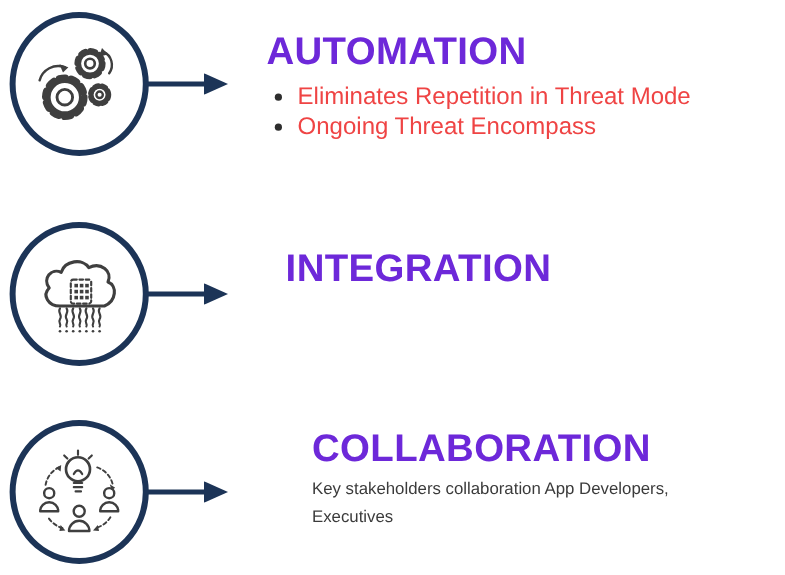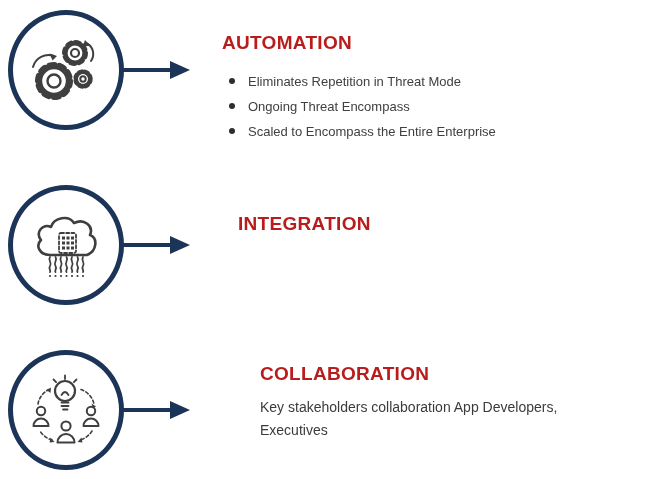--- a/index.html
+++ b/index.html
@@ -22,29 +22,29 @@
   .icon-svg { display:block; }
 
   .flow-arrow { position:absolute; left:120px; top:53px; }
 
   .text-col { position:absolute; left:222px; width:430px; }
   .row-automation    .text-col { top:18px; }
   .row-integration   .text-col { top:24px;margin-left:16px; }
   .row-collaboration .text-col { top:9px;margin-left:38px; }
 
   .section-title {
-    font-size:19px; line-height:33px; font-weight:bold;
-    color:#b91c1c; letter-spacing:0.3px; margin:0;
+    font-size:32px; line-height:33px; font-weight:bold;
+    color:#6d28d9; letter-spacing:0.3px; margin:0;
   }
 
   .bullet-list { list-style:none; margin:10px 0 0 0; padding:0; }
   .row-integration .bullet-list { margin-top:9px; }
   .bullet-list li {
     position:relative; padding-left:26px;
-    font-size:13px; line-height:25px; color:#404040;
+    font-size:20px; line-height:25px; color:#ef4444;
   }
   .bullet-list li::before {
     content:""; position:absolute; left:7px; top:9px;
     width:6px; height:6px; border-radius:50%; background:#2e2e2e;
   }
 
   .paragraph { margin:6px 0 0 0; }
   .paragraph .para-line {
     font-size:14px; line-height:23px; color:#3b3b3b;
   }
@@ -78,21 +78,20 @@
     </div>
     <svg class="flow-arrow" width="70" height="18" viewBox="0 0 70 18">
       <line x1="0" y1="9" x2="52" y2="9" stroke="#1c3457" stroke-width="4"></line>
       <polygon points="50,0 70,9 50,18" fill="#1c3457"></polygon>
     </svg>
     <div class="text-col">
       <h2 class="section-title">AUTOMATION</h2>
       <ul class="bullet-list">
         <li>Eliminates Repetition in Threat Mode</li>
         <li>Ongoing Threat Encompass</li>
-        <li>Scaled to Encompass the Entire Enterprise</li>
       </ul>
     </div>
   </div>
 
   <div class="row row-integration">
     <div class="circle-badge">
       <svg class="icon-svg" width="72" height="72" viewBox="0 0 72 72" fill="none" stroke="#3f3f3f" stroke-linecap="round" stroke-linejoin="round">
 
         <path d="M 20 46 C 10 46, 5 37, 11 31 C 5 23, 13 14, 21 18 C 24 8, 39 6, 44 14
                  C 54 9, 64 17, 60 26 C 68 29, 67 42, 57 46 Z" stroke-width="2.6"></path>

